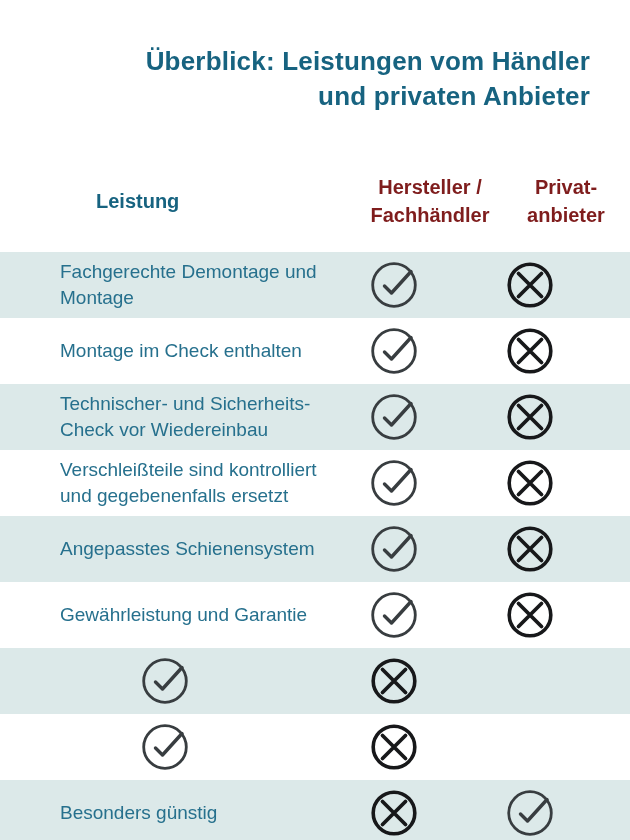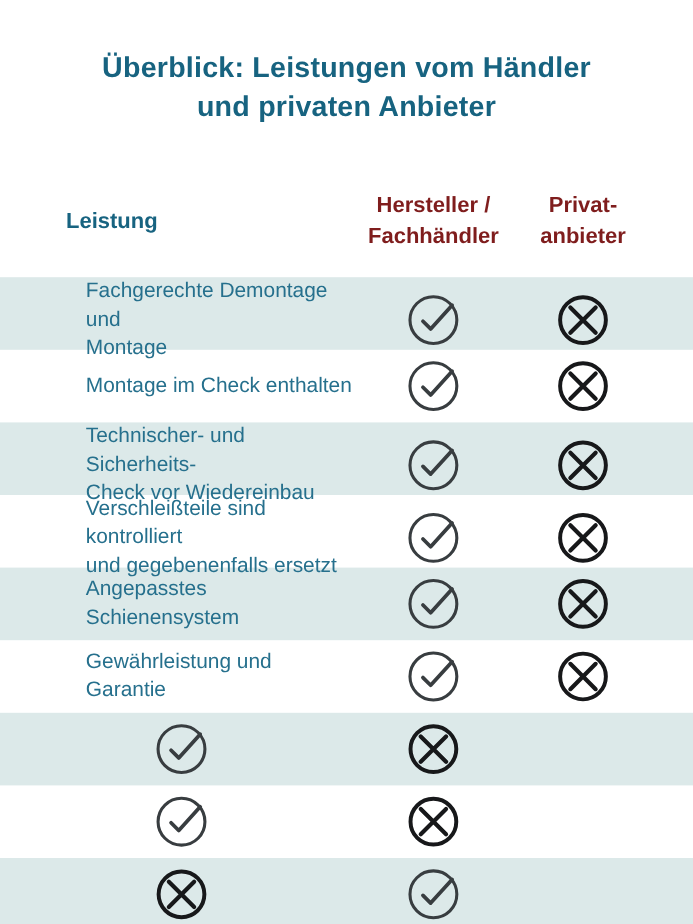--- a/index.html
+++ b/index.html
@@ -6,37 +6,38 @@
   body {
     width: 630px;
     height: 840px;
     overflow: hidden;
     background: #ffffff;
     font-family: "Liberation Sans", "DejaVu Sans", sans-serif;
     position: relative;
   }
   .page-title {
     margin: 44px 40px 0;
-    text-align: center;
+    text-align: right;
     font-size: 26px;
     line-height: 35px;
     font-weight: 700;
     color: #176380;
     white-space: pre-line;
     letter-spacing: 0.2px;
   }
   .grid-cols {
     display: grid;
     grid-template-columns: 330px 128px 144px;
     justify-content: start;
   }
   .table-header {
     margin-top: 58px;
     height: 58px;
     align-items: center;
+    padding-left: 36px;
   }
   .th-leistung {
     padding-left: 60px;
     font-size: 20px;
     font-weight: 700;
     color: #176380;
   }
   .th-col {
     text-align: center;
     font-size: 20px;
@@ -51,21 +52,20 @@
     align-items: center;
   }
   .row.shaded { background: #dce9e9; }
   .row-label {
     padding-left: 60px;
     padding-right: 10px;
     font-size: 19px;
     line-height: 26px;
     color: #26708d;
     white-space: pre-line;
-    margin-left: 18px;
   }
   .cell-icon {
     display: flex;
     justify-content: center;
     align-items: center;
   }
   svg { display: block; }
 </style>
 </head>
 <body>
@@ -205,20 +205,21 @@
 </div>
     <div class="cell-icon">
   <svg width="50" height="50" viewBox="0 0 50 50" fill="none" aria-hidden="true">
     <circle cx="25" cy="25" r="20.8" stroke="#17181A" stroke-width="3.6" fill="none"></circle>
     <path d="M13.5 13.5 L36.5 36.5 M36.5 13.5 L13.5 36.5" stroke="#17181A" stroke-width="3.8" stroke-linecap="round" fill="none"></path>
   </svg>
 </div>
   </div>
 
   <div class="row grid-cols shaded">
+    <div class="row-label">Besonders günstig</div>
     <div class="cell-icon">
   <svg width="50" height="50" viewBox="0 0 50 50" fill="none" aria-hidden="true">
     <circle cx="25" cy="25" r="20.8" stroke="#17181A" stroke-width="3.6" fill="none"></circle>
     <path d="M13.5 13.5 L36.5 36.5 M36.5 13.5 L13.5 36.5" stroke="#17181A" stroke-width="3.8" stroke-linecap="round" fill="none"></path>
   </svg>
 </div>
     <div class="cell-icon">
   <svg width="50" height="50" viewBox="0 0 50 50" fill="none" aria-hidden="true">
     <circle cx="25" cy="25" r="21.3" stroke="#383D40" stroke-width="2.8" fill="none"></circle>
     <path d="M15.5 26 L22.5 33 L42 11.5" stroke="#383D40" stroke-width="3.4" stroke-linecap="round" stroke-linejoin="round" fill="none"></path>

